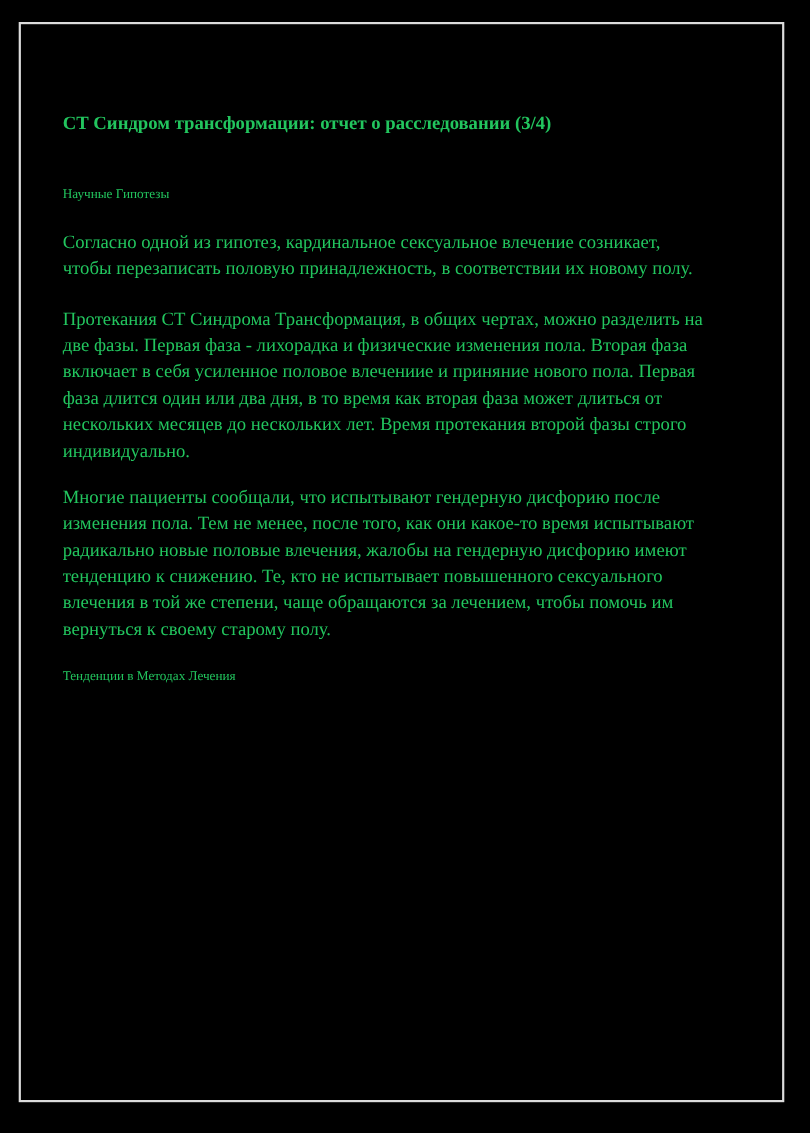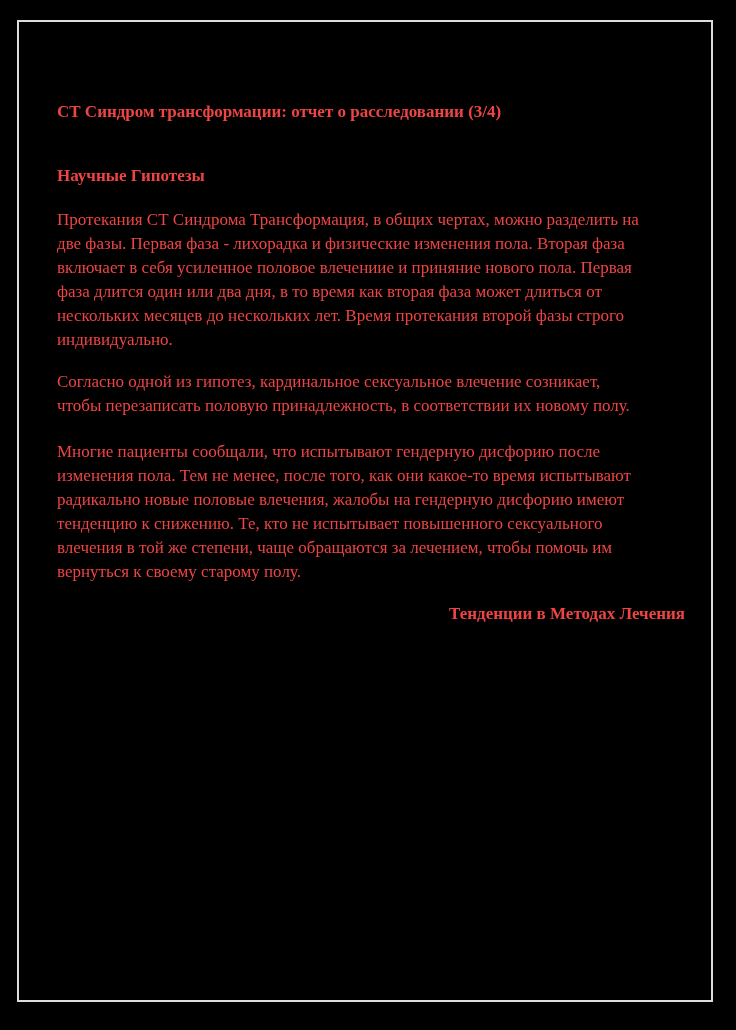--- a/index.html
+++ b/index.html
@@ -22,67 +22,66 @@
     height: 982px;
     border: 2px solid #dcdcdc;
     background: #000000;
     box-sizing: border-box;
   }
   .page-content {
     position: absolute;
     left: 38px;
     top: 78px;
     width: 628px;
-    color: #ef4444;
+    color: #22c55e;
     font-size: 17px;
     line-height: 24px;
   }
   .doc-title {
     font-weight: bold;
     margin: 0 0 40px 0;
     white-space: pre-line;
   }
   .section-heading {
-    font-weight: bold;
-    font-size: 17px;
+    font-weight: normal;
+    font-size: 12px;
     margin: 0 0 20px 0;
     white-space: pre-line;
   }
   .section-heading.second {
     margin: 0 0 22px 0;
-    text-align: right;
   }
   .para {
     margin: 0 0 18px 0;
     white-space: pre-line;
   }
   .para.p2 { margin-bottom: 22px; }
   .para.p3 { }
   .para.last { margin-bottom: 0; }
 </style>
 </head>
 <body>
 
 <div class="page-frame">
   <div class="page-content">
 
     <div class="doc-title">СТ Синдром трансформации: отчет о расследовании (3/4)</div>
 
     <div>
       <div class="section-heading">Научные Гипотезы</div>
 
+      <p class="para p2">Согласно одной из гипотез, кардинальное сексуальное влечение созникает,
+чтобы перезаписать половую принадлежность, в соответствии их новому полу.</p>
+
       <p class="para p1">Протекания СТ Синдрома Трансформация, в общих чертах, можно разделить на
 две фазы. Первая фаза - лихорадка и физические изменения пола. Вторая фаза
 включает в себя усиленное половое влечениие и приняние нового пола. Первая
 фаза длится один или два дня, в то время как вторая фаза может длиться от
 нескольких месяцев до нескольких лет. Время протекания второй фазы строго
 индивидуально.</p>
-
-      <p class="para p2">Согласно одной из гипотез, кардинальное сексуальное влечение созникает,
-чтобы перезаписать половую принадлежность, в соответствии их новому полу.</p>
 
       <p class="para p3">Многие пациенты сообщали, что испытывают гендерную дисфорию после
 изменения пола. Тем не менее, после того, как они какое-то время испытывают
 радикально новые половые влечения, жалобы на гендерную дисфорию имеют
 тенденцию к снижению. Те, кто не испытывает повышенного сексуального
 влечения в той же степени, чаще обращаются за лечением, чтобы помочь им
 вернуться к своему старому полу.</p>
     </div>
 
     <div>

